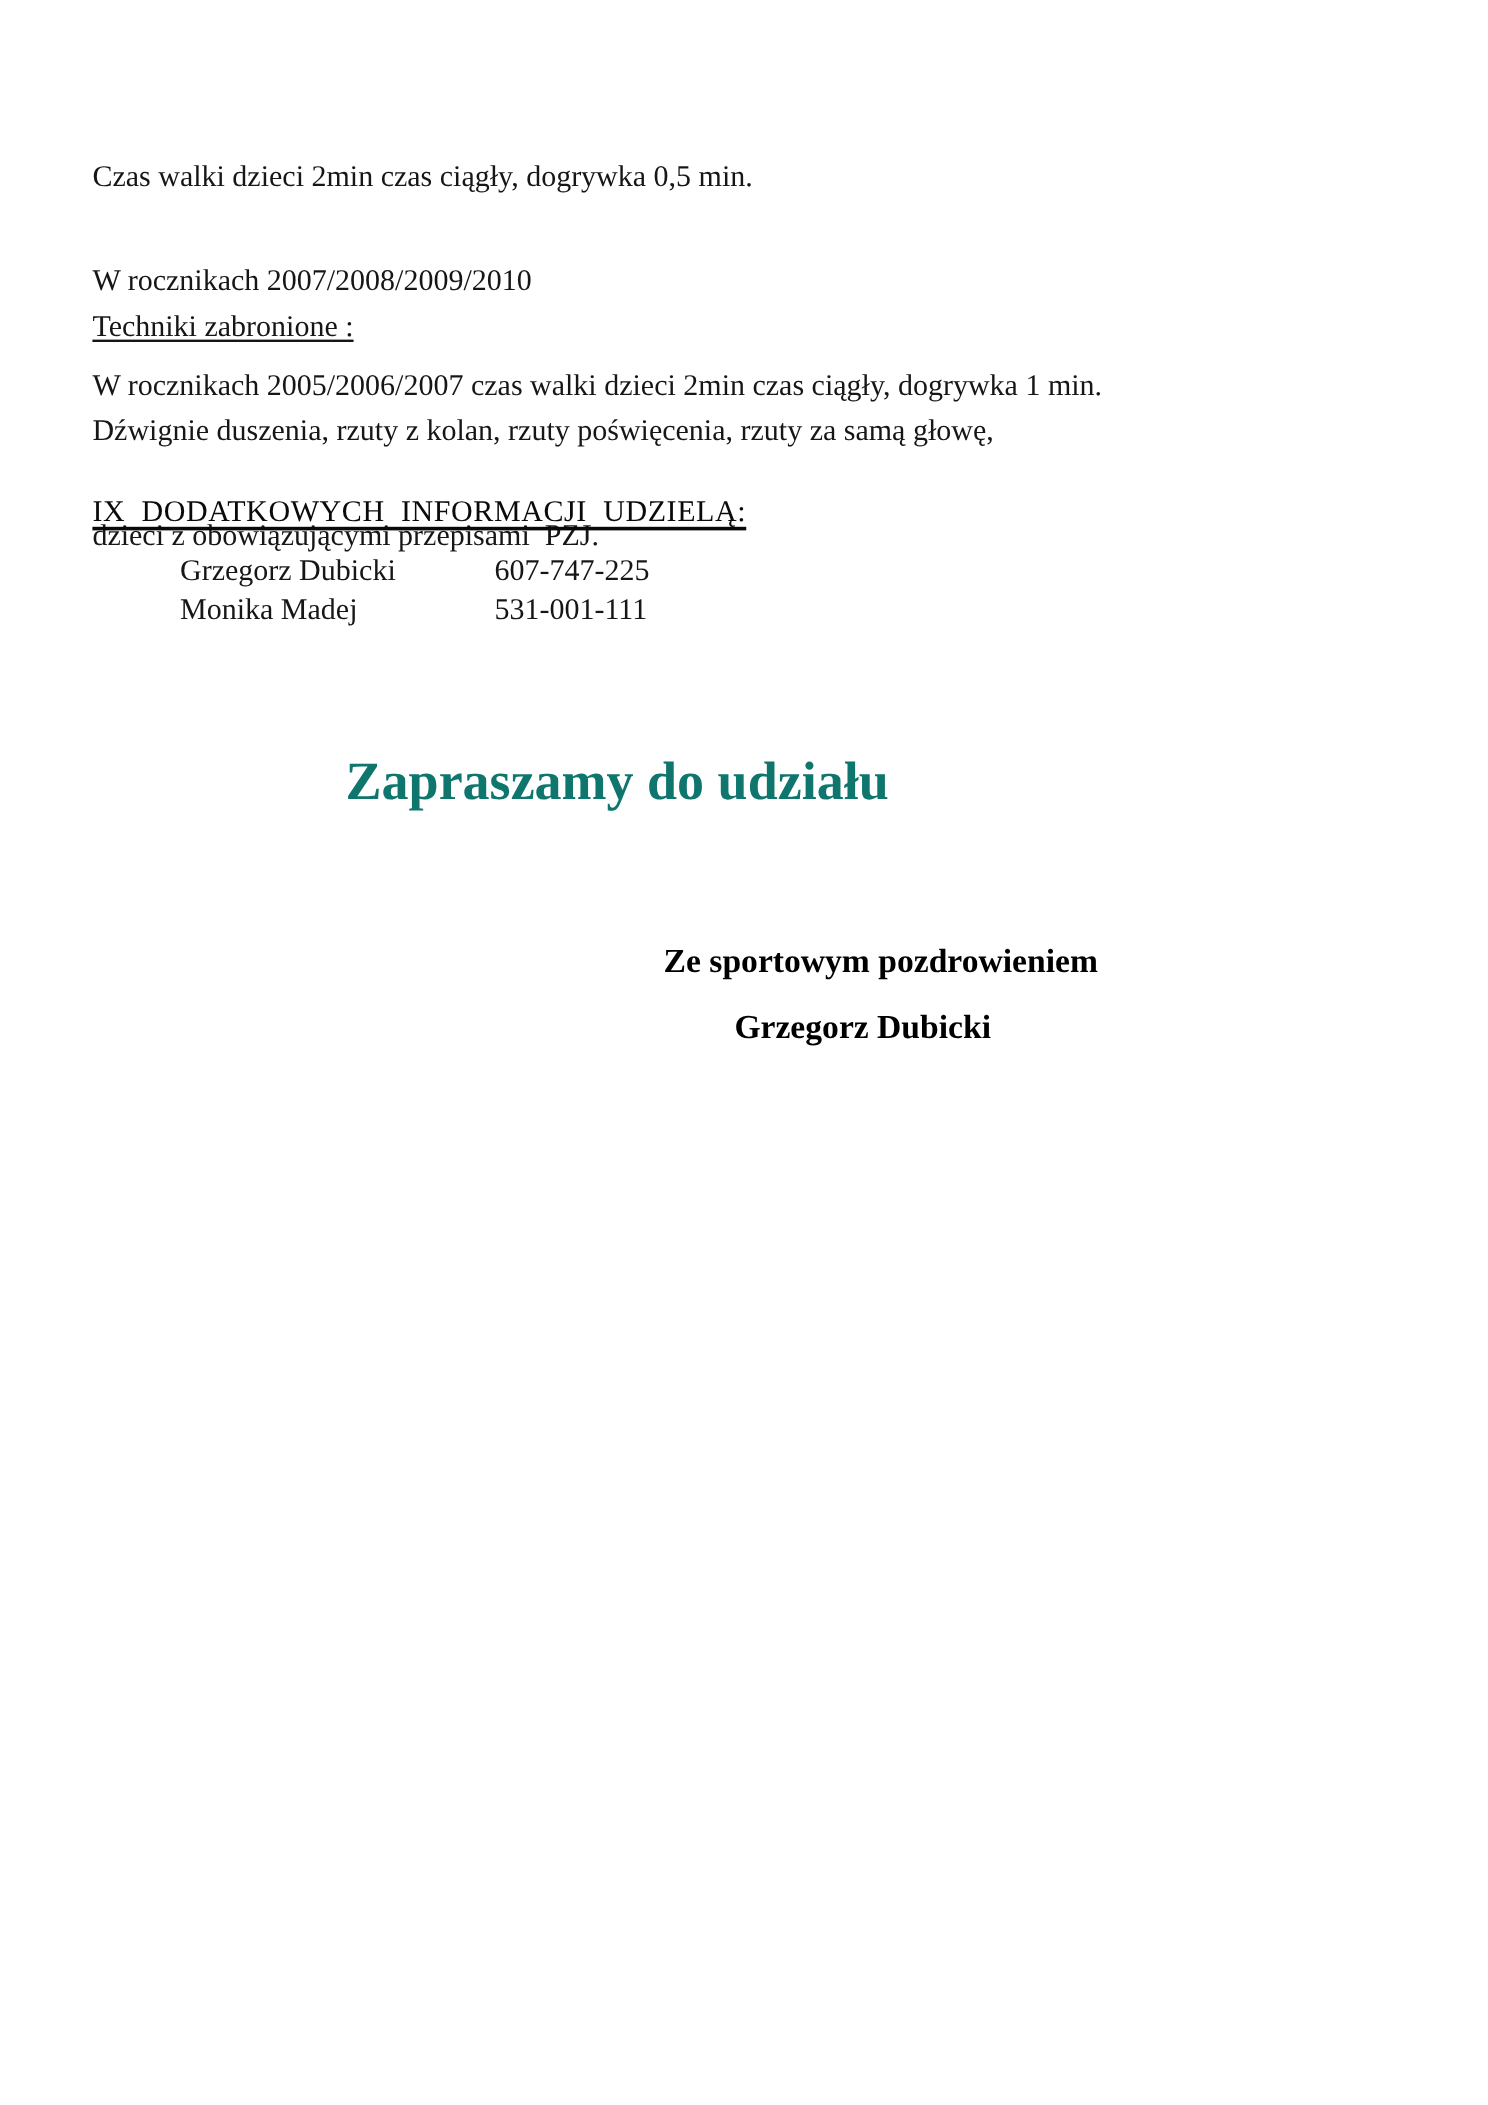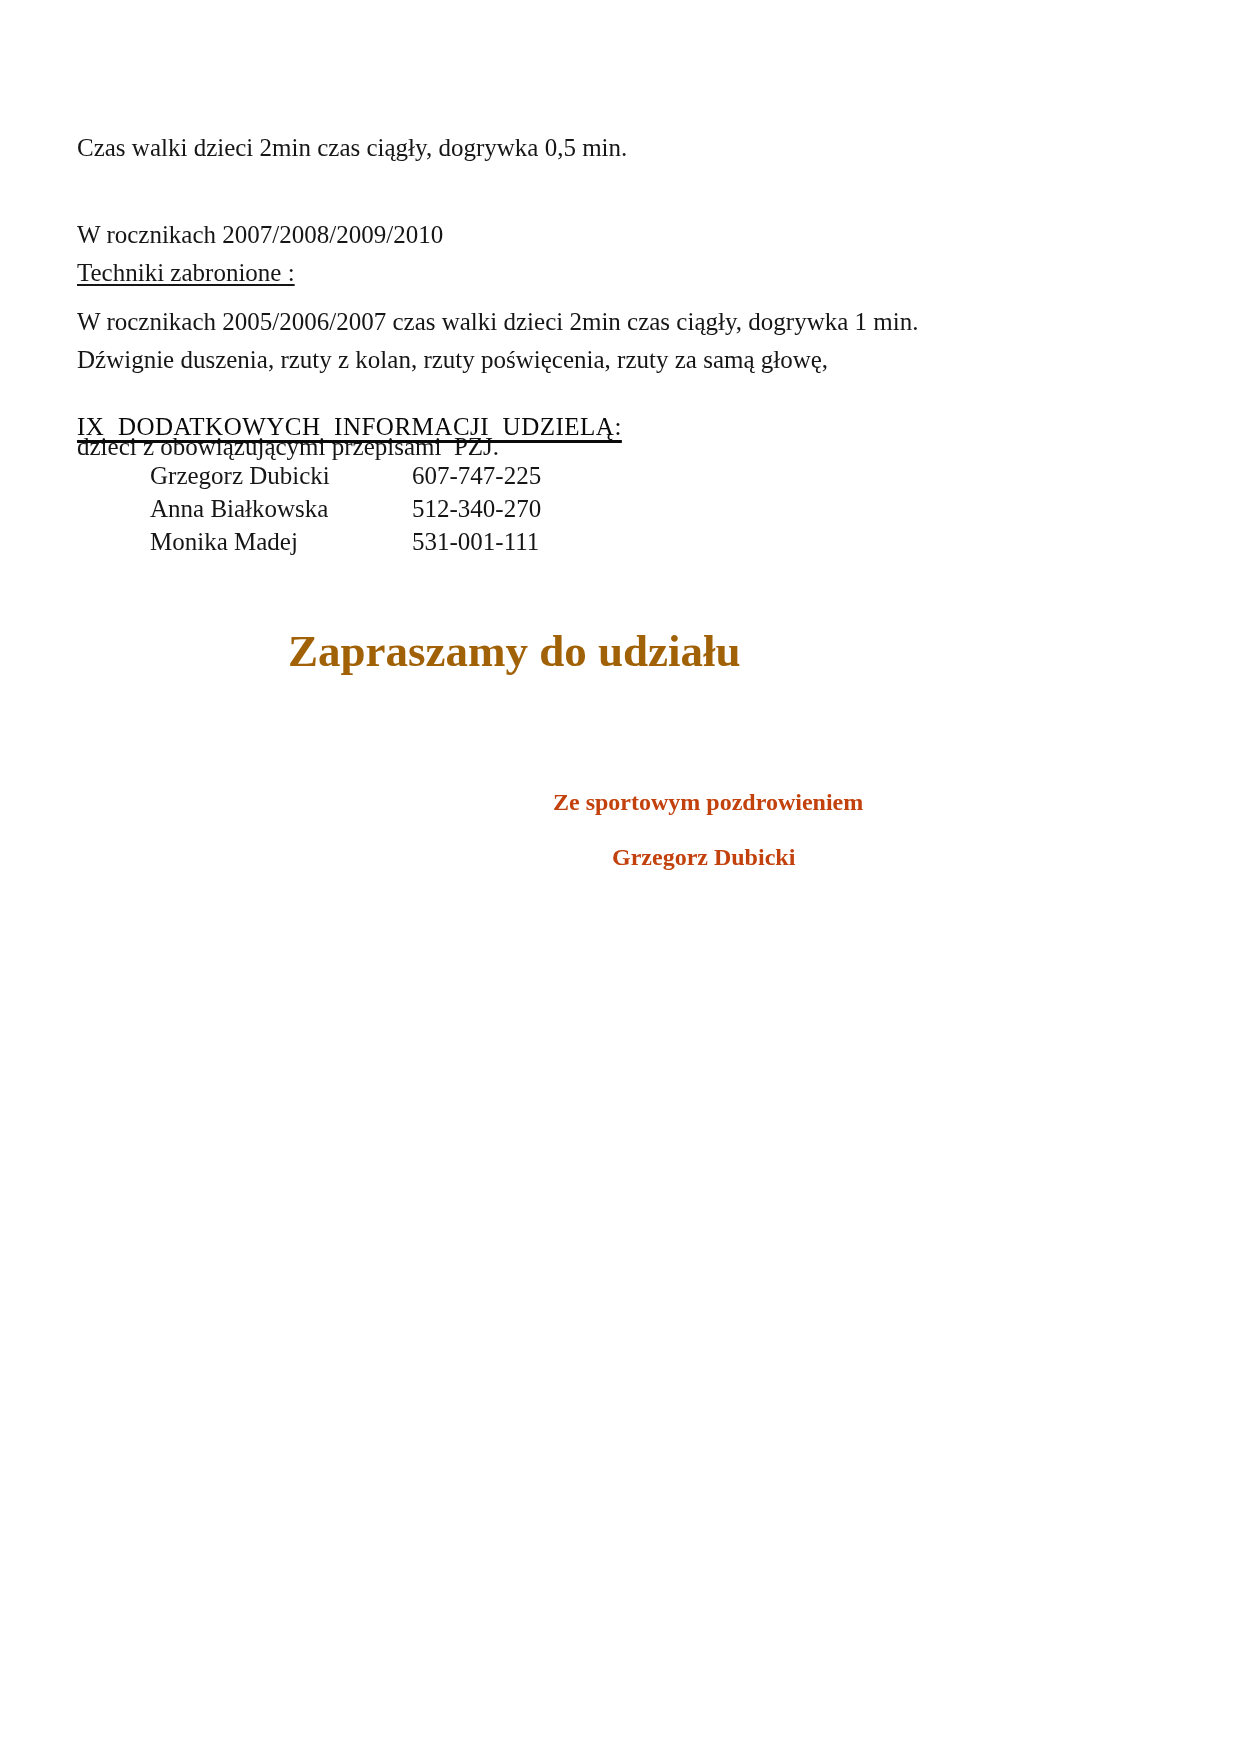--- a/index.html
+++ b/index.html
@@ -53,28 +53,28 @@
     white-space: pre;
   }
   .contact-phone {
     white-space: pre;
   }
   .invitation-heading {
     font-size: 45px;
     line-height: 50px;
     font-weight: bold;
     white-space: pre;
-    color: #a16207;
+    color: #0f766e;
   }
   .closing-text {
-    font-size: 24px;
+    font-size: 28px;
     line-height: 32px;
     font-weight: bold;
     white-space: pre;
-    color: #c2410c;
+    color: #000000;
   }
 </style>
 </head>
 <body>
 
 <div class="page">
 
   <div class="abs body-text" style="left:77px; top:75px;">
     <div class="doc-line">Czas walki dzieci 2min czas ciągły, dogrywka 0,5 min.</div>
     <div class="doc-line">W rocznikach 2007/2008/2009/2010</div>
@@ -88,24 +88,20 @@
   </div>
 
   <div class="abs section-heading" style="left:77px; top:412px;">IX  DODATKOWYCH  INFORMACJI  UDZIELĄ:</div>
 
   <div class="abs contact-table" style="left:150px; top:462px;">
     <div class="contact-row">
       <span class="contact-name">Grzegorz Dubicki</span>
       <span class="contact-phone">607-747-225</span>
     </div>
     <div class="contact-row">
-      <span class="contact-name">Anna Białkowska</span>
-      <span class="contact-phone">512-340-270</span>
-    </div>
-    <div class="contact-row">
       <span class="contact-name">Monika Madej</span>
       <span class="contact-phone">531-001-111</span>
     </div>
   </div>
 
   <div class="abs invitation-heading" style="left:288px; top:626px;">Zapraszamy do udziału</div>
 
   <div class="abs closing-text" style="left:553px; top:786px;">Ze sportowym pozdrowieniem</div>
 
   <div class="abs closing-text" style="left:612px; top:841px;">Grzegorz Dubicki</div>

